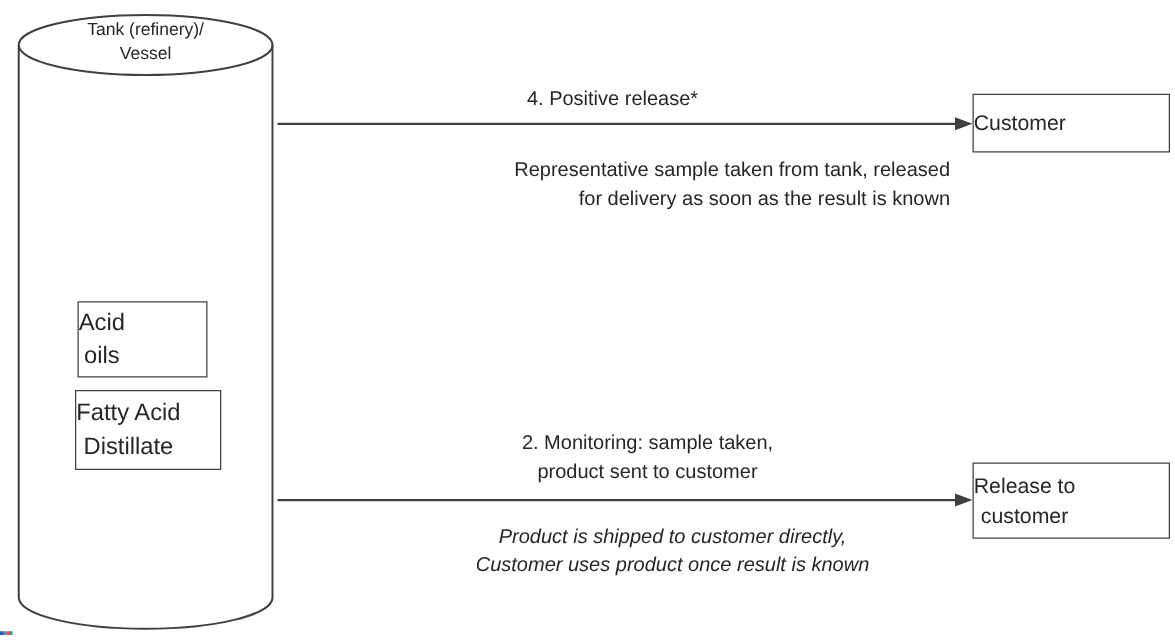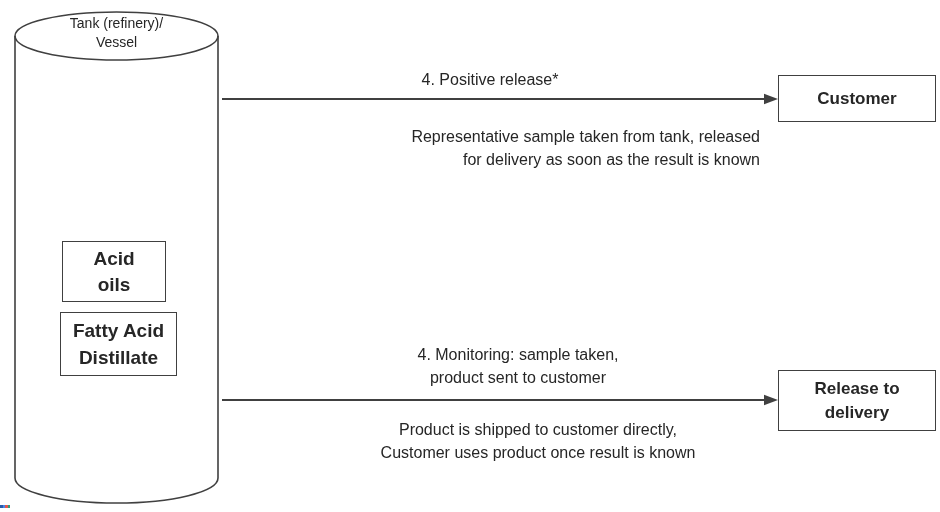--- a/index.html
+++ b/index.html
@@ -20,37 +20,35 @@
 
   .label {
     position: absolute;
     text-align: center;
     white-space: pre-line;
   }
   .box {
     position: absolute;
     display: flex;
     align-items: center;
-    justify-content: center;
     text-align: center;
     white-space: pre-line;
     background: #ffffff;
     border: 1.5px solid var(--shape-outline, #404040);
     box-sizing: border-box;
-    font-weight: bold;
   }
 
   .tank-label  { left: 15px;  top: 14px;  width: 203px; font-size: 14px; line-height: 19px; }
   .box-acid    { left: 62px;  top: 241px; width: 104px; height: 61px; font-size: 19px; line-height: 26px; border-width: 1.3px; }
   .box-fatty   { left: 60px;  top: 312px; width: 117px; height: 64px; font-size: 19px; line-height: 27px; border-width: 1.3px; }
 
   .flow1-title { left: 250px; top: 71px;  width: 480px; font-size: 16px; }
   .flow1-desc  { left: 280px; top: 125px; width: 480px; font-size: 16px; line-height: 23px; text-align: right; }
   .flow2-title { left: 278px; top: 343px; width: 480px; font-size: 16px; line-height: 23px; }
-  .flow2-desc  { left: 298px; top: 418px; width: 480px; font-size: 16px; line-height: 23px; }
+  .flow2-desc  { left: 298px; top: 418px; width: 480px; font-size: 16px; line-height: 23px; font-style: italic; }
 
   .box-customer { left: 778px; top: 75px;  width: 158px; height: 47px; font-size: 17px; }
   .box-release  { left: 778px; top: 370px; width: 158px; height: 61px; font-size: 17px; line-height: 24px; }
 
   .artifact { position: absolute; left: 0; top: 505px; display: flex; height: 3px; }
   .artifact span { width: 2.5px; height: 3px; display: block; }
   .artifact span:nth-child(1) { background: var(--artifact-1, #2a5caa); }
   .artifact span:nth-child(2) { background: var(--artifact-2, #4a86e8); }
   .artifact span:nth-child(3) { background: var(--artifact-3, #e2574c); }
   .artifact span:nth-child(4) { background: var(--artifact-4, #2f9e77); }
@@ -87,27 +85,27 @@
 oils</span>
   </div>
 
   <div class="label flow1-title">4. Positive release*</div>
   <div class="label flow1-desc">Representative sample taken from tank, released
 for delivery as soon as the result is known</div>
   <div class="box box-customer">
     <span>Customer</span>
   </div>
 
-  <div class="label flow2-title">4. Monitoring: sample taken,
+  <div class="label flow2-title">2. Monitoring: sample taken,
 product sent to customer</div>
   <div class="label flow2-desc">Product is shipped to customer directly,
 Customer uses product once result is known</div>
   <div class="box box-release">
     <span>Release to
-delivery</span>
+customer</span>
   </div>
 
   <div class="artifact">
     <span></span>
     <span></span>
     <span></span>
     <span></span>
   </div>
 
 </div>

